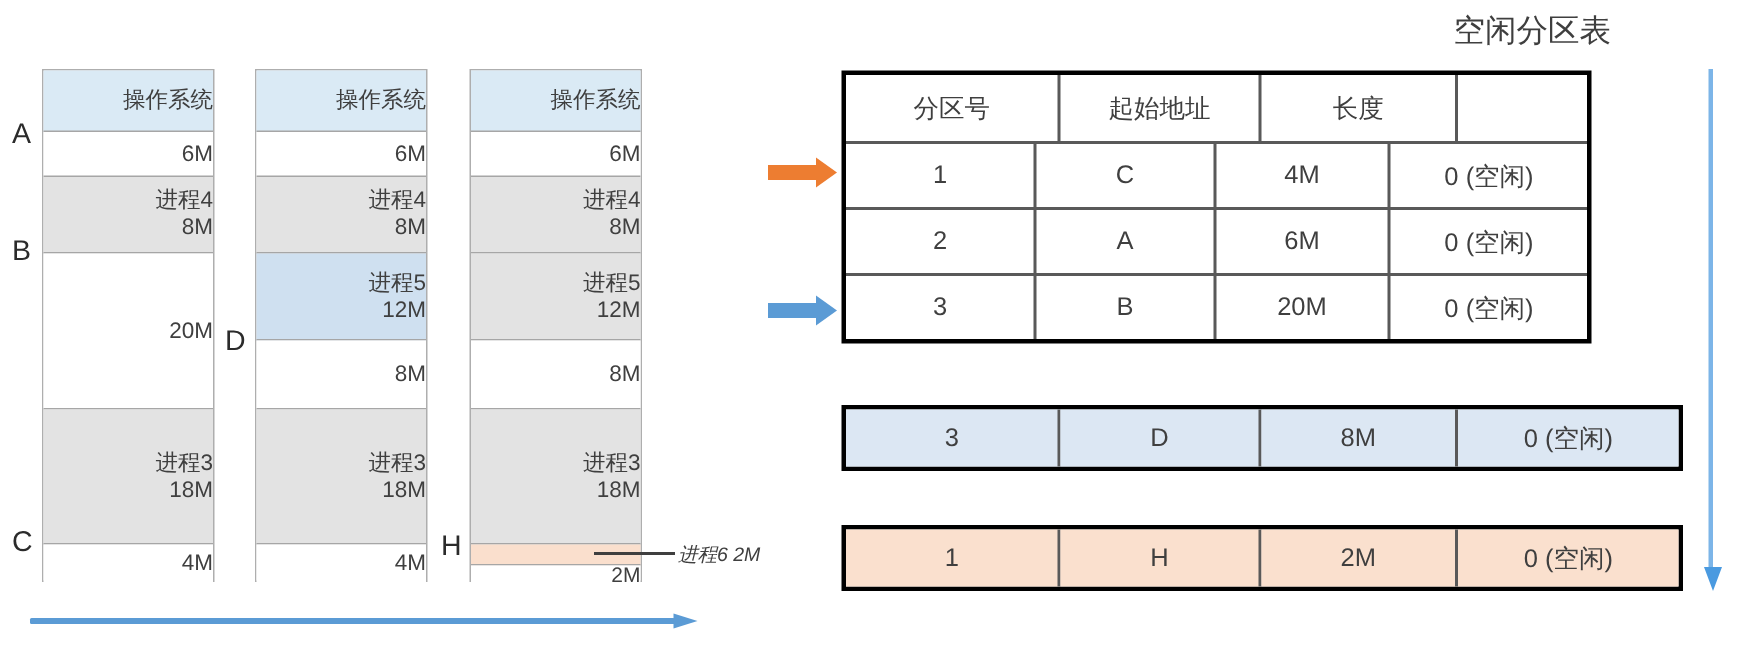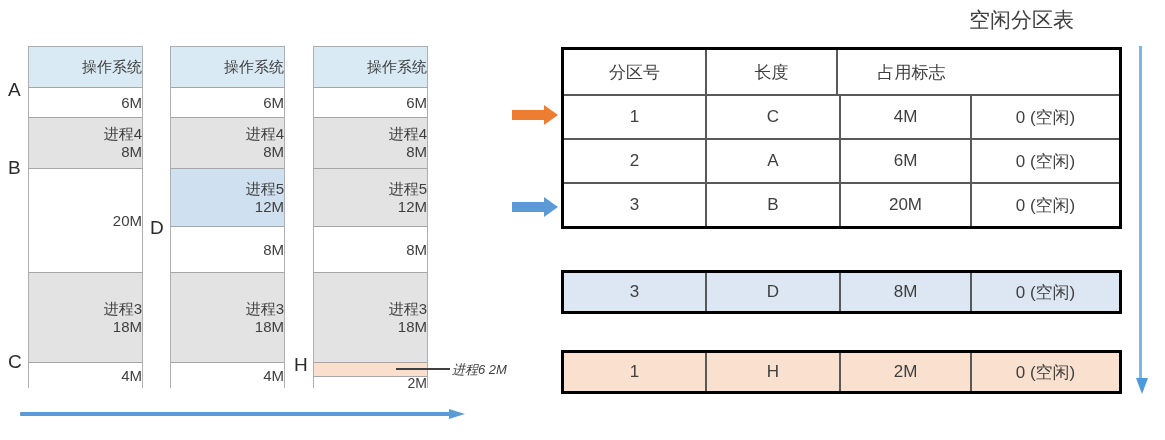--- a/index.html
+++ b/index.html
@@ -184,25 +184,25 @@
 
   <div class="parrow orange" style="left:512px;top:105px;width:46px;height:20px;">
     <div class="shaft" style="width:34px;"></div>
     <div class="head" style="left:32px;"></div>
   </div>
   <div class="parrow blue" style="left:512px;top:197px;width:46px;height:20px;">
     <div class="shaft" style="width:34px;"></div>
     <div class="head" style="left:32px;"></div>
   </div>
 
-  <div class="tbl" style="left:561px;top:47px;width:561px;height:182px;">
+  <div class="tbl" style="left:561px;top:47px;width:500px;height:182px;">
     <div class="trow" style="top:0px;height:44px;">
       <div class="tcell" style="width:143px;">分区号</div>
+      <div class="tcell" style="width:134px;">起始地址</div>
       <div class="tcell" style="width:131px;">长度</div>
-      <div class="tcell lastc" style="width:147px;">占用标志</div>
     </div>
     <div class="trow sep" style="top:44px;height:44px;">
       <div class="tcell" style="width:143px;">1</div>
       <div class="tcell" style="width:134px;">C</div>
       <div class="tcell" style="width:131px;">4M</div>
       <div class="tcell lastc" style="width:147px;">0 (空闲)</div>
     </div>
     <div class="trow sep" style="top:88px;height:44px;">
       <div class="tcell" style="width:143px;">2</div>
       <div class="tcell" style="width:134px;">A</div>

